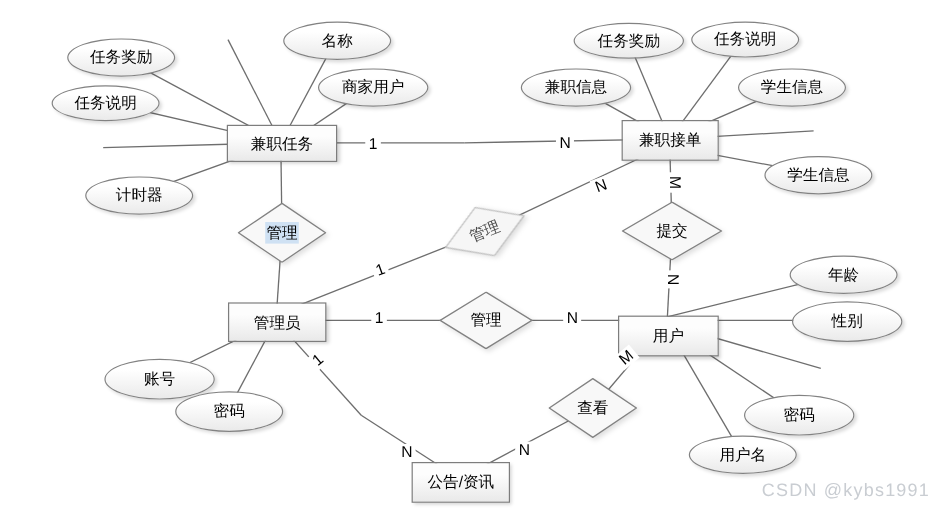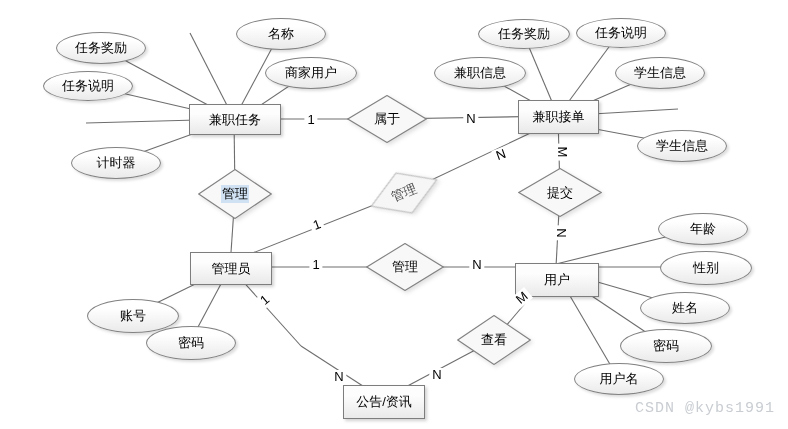--- a/index.html
+++ b/index.html
@@ -32,21 +32,21 @@
   .hl{background:#cfe1f3;padding:0 1px;}
   .card{
     position:absolute;transform:translate(-50%,-50%);
     font-size:13px;background:#ffffff;padding:0 3px;line-height:14px;white-space:nowrap;
   }
   .card.r20{transform:translate(-50%,-50%) rotate(-20deg);}
   .card.r40{transform:translate(-50%,-50%) rotate(-40deg);}
   .card.r90{transform:translate(-50%,-50%) rotate(90deg);}
   .watermark{
     position:absolute;right:13px;bottom:12px;
-    font-size:15px;color:#c9cdd2;letter-spacing:1px;white-space:nowrap;font-family:Liberation Mono, monospace;
+    font-size:15px;color:#c9cdd2;letter-spacing:1px;white-space:nowrap;
   }
 </style>
 </head>
 <body>
 
 <div class="canvas">
 
   <svg class="wires">
 
     <line x1="100" y1="47" x2="234" y2="119"></line>
@@ -99,36 +99,29 @@
   <div class="ellipse" style="left:576px;top:18px;width:88px;height:28px">任务说明</div>
   <div class="ellipse" style="left:434px;top:57px;width:90px;height:30px">兼职信息</div>
   <div class="ellipse" style="left:615px;top:57px;width:88px;height:30px">学生信息</div>
   <div class="ellipse" style="left:87px;top:299px;width:90px;height:32px">账号</div>
 
   <div class="ellipse" style="left:637px;top:130px;width:88px;height:30px">学生信息</div>
   <div class="ellipse" style="left:146px;top:326px;width:88px;height:32px">密码</div>
 
   <div class="ellipse" style="left:660px;top:251px;width:90px;height:32px">性别</div>
   <div class="ellipse" style="left:658px;top:213px;width:88px;height:30px">年龄</div>
-  <div class="ellipse" style="left:640px;top:292px;width:88px;height:30px">姓名</div>
   <div class="ellipse" style="left:620px;top:329px;width:90px;height:32px">密码</div>
   <div class="ellipse" style="left:574px;top:363px;width:88px;height:30px">用户名</div>
 
   <div class="entity" style="left:189px;top:104px;width:90px;height:29px">兼职任务</div>
   <div class="entity" style="left:190px;top:252px;width:80px;height:31px">管理员</div>
   <div class="entity" style="left:518px;top:100px;width:79px;height:32px">兼职接单</div>
   <div class="entity" style="left:515px;top:263px;width:82px;height:32px">用户</div>
   <div class="entity" style="left:343px;top:385px;width:80px;height:32px">公告/资讯</div>
 
-  <div class="diamond" style="left:347px;top:95px;width:80px;height:48px">
-    <svg viewBox="0 0 100 100" preserveAspectRatio="none">
-        <polygon points="50,1 99,50 50,99 1,50"></polygon>
-      </svg>
-    <span class="dlabel">属于</span>
-  </div>
   <div class="diamond" style="left:198px;top:169px;width:74px;height:50px">
     <svg viewBox="0 0 100 100" preserveAspectRatio="none">
         <polygon points="50,1 99,50 50,99 1,50"></polygon>
       </svg>
     <span class="dlabel hl">管理</span>
   </div>
   <div class="diamond ghost" style="left:368px;top:171px;width:72px;height:44px;transform:rotate(-22deg)">
     <svg viewBox="0 0 100 100" preserveAspectRatio="none">
         <polygon points="50,1 99,50 50,99 1,50"></polygon>
       </svg>

